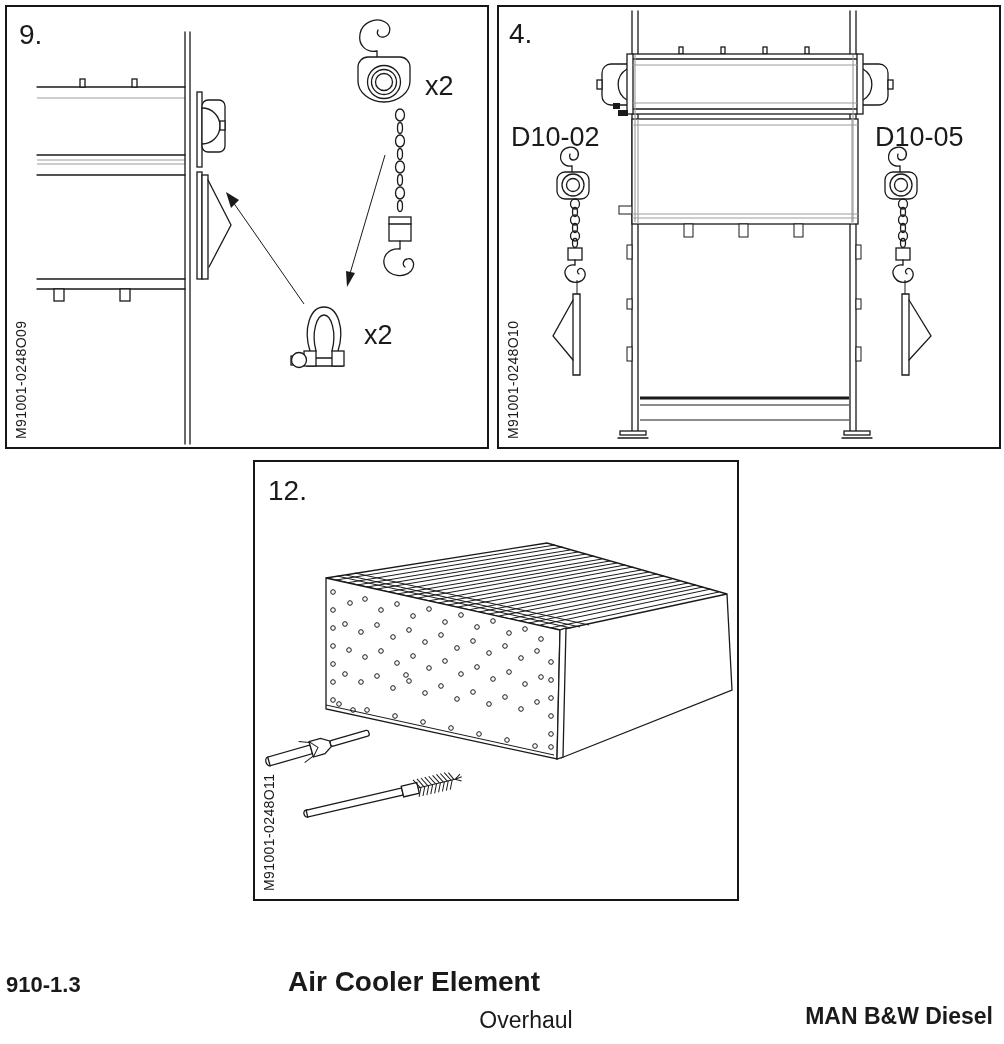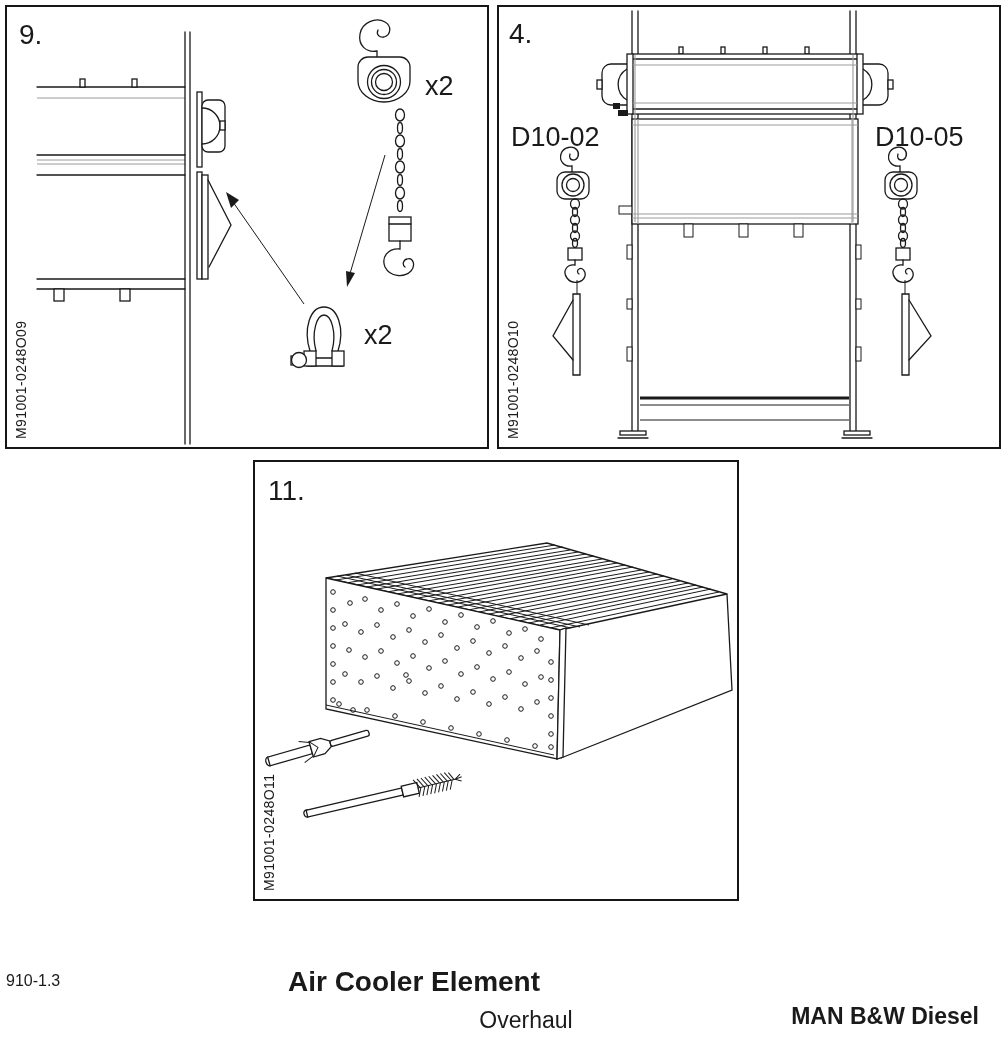--- a/index.html
+++ b/index.html
@@ -19,24 +19,24 @@
            line-height:14px;color:#1a1a1a;}
   
   .k{stroke:#1a1a1a;stroke-width:1.3;fill:none;stroke-linecap:round;}
   .k1{stroke:#1a1a1a;stroke-width:1;fill:none;}
   .kt{stroke:#1a1a1a;stroke-width:3;fill:none;}
   .g{stroke:#9b9b9b;stroke-width:1.1;fill:none;}
   .fw{fill:#fff;}
   .fk{fill:#1a1a1a;stroke:none;}
   text.lbl{font-size:27px;fill:#1a1a1a;font-family:"Liberation Sans",sans-serif;}
   
-  .f-sec{position:absolute;left:6px;top:972px;font-size:16px;font-weight:normal;}
+  .f-sec{position:absolute;left:6px;top:972px;font-size:22px;font-weight:bold;}
   .f-title{position:absolute;left:0;top:966px;width:828px;text-align:center;font-size:28px;font-weight:bold;}
   .f-sub{position:absolute;left:0;top:1007px;width:1004px;text-align:center;font-size:23px;margin-left:24px;}
-  .f-co{position:absolute;right:25px;top:1003px;font-size:23px;font-weight:bold;text-align:right;}
+  .f-co{position:absolute;right:11px;top:1003px;font-size:23px;font-weight:bold;text-align:right;}
 </style>
 </head>
 <body>
 
 <div class="panel" id="panel9">
   <div class="fig-num">9.</div>
   <svg width="480" height="440" viewBox="0 0 480 440">
 
     <g>
       <path class="k" d="M30,80 H178 M30,148 H178 M30,168 H178 M30,272 H178 M30,282 H178"></path>
@@ -181,21 +181,21 @@
       <polygon class="k fw" points="403,287 410,287 410,368 403,368"></polygon>
       <path class="k" d="M410,293 L432,329 L410,353"></path>
     </g>
     <text class="lbl" x="12" y="139">D10-02</text>
     <text class="lbl" x="376" y="139">D10-05</text>
   </svg>
   <div class="figcode">M91001-0248O10</div>
 </div>
 
 <div class="panel" id="panel11">
-  <div class="fig-num">11.</div>
+  <div class="fig-num">12.</div>
   <svg width="482" height="437" viewBox="0 0 482 437">
 
     <g>
       <polygon class="k fw" points="71,116 305,168 472,132 292,81"></polygon>
       <path class="k1" d="M81,118 L300,83 M91,121 L308,85 M102,123 L315,88 M112,125 L323,90 M122,127 L331,92 M132,130 L339,94 M142,132 L347,97 M152,134 L355,99 M163,136 L362,101 M173,139 L370,103 M183,141 L378,105 M193,143 L386,108 M203,145 L394,110 M213,148 L402,112 M224,150 L409,114 M234,152 L417,117 M244,154 L425,119 M254,157 L433,121 M264,159 L441,123 M274,161 L448,125 M285,163 L456,127 M295,166 L464,130"></path>
       <path class="k1" d="M82,114 L316,166 M91,113 L325,165 M100,111 L334,163"></path>
     </g>
 
     <g>
       <path class="k" d="M472,132 L477,228 L306,296"></path>

